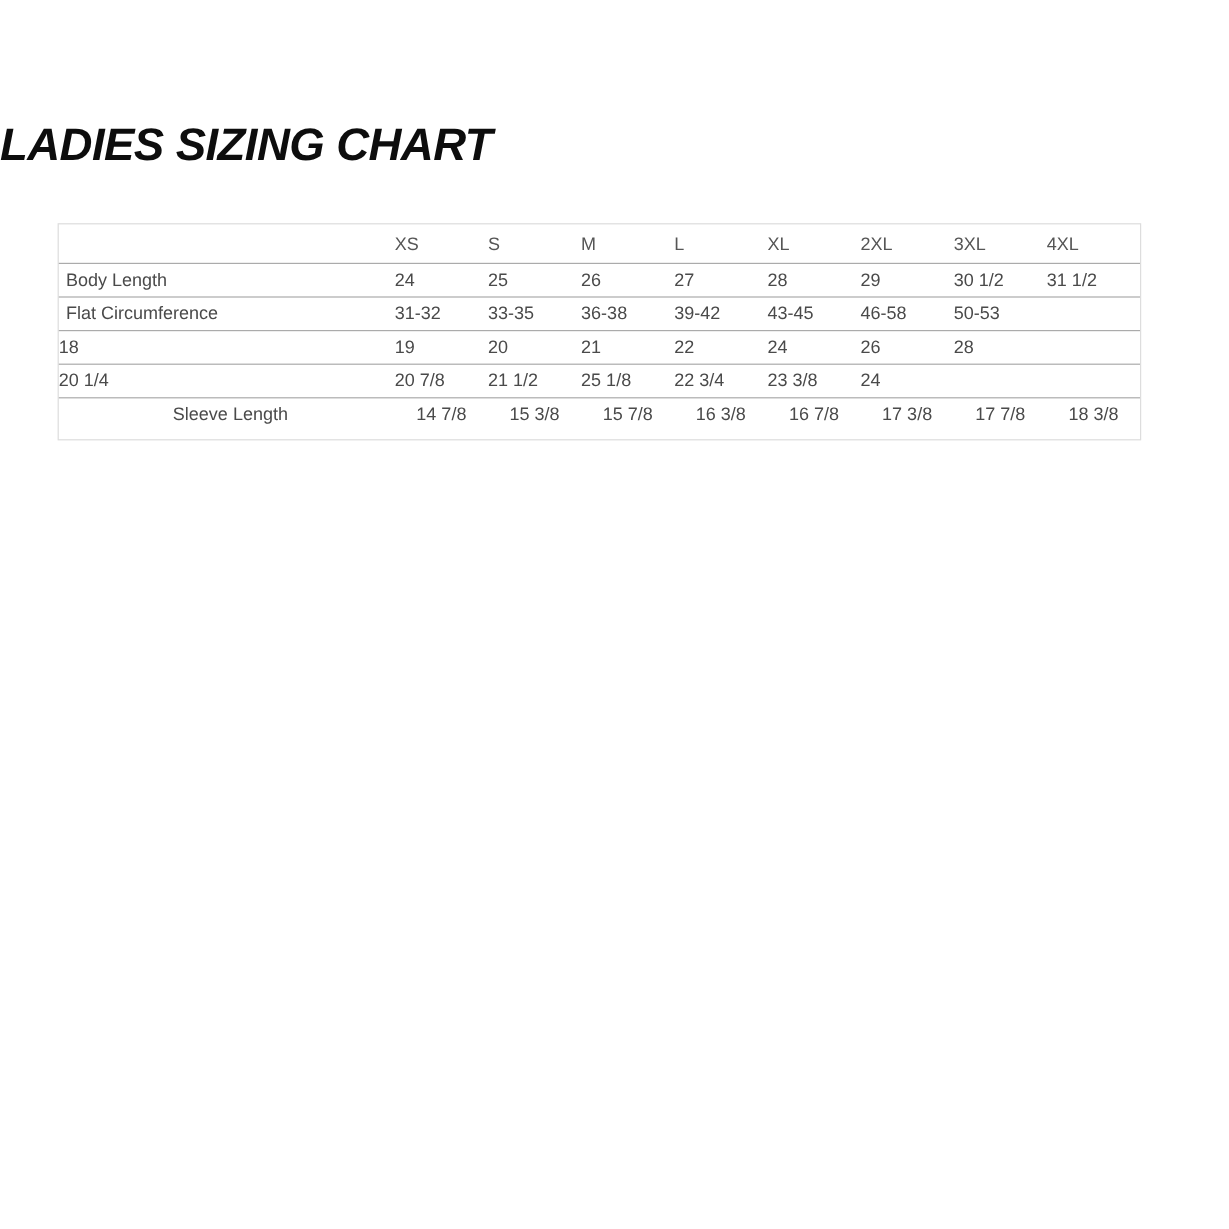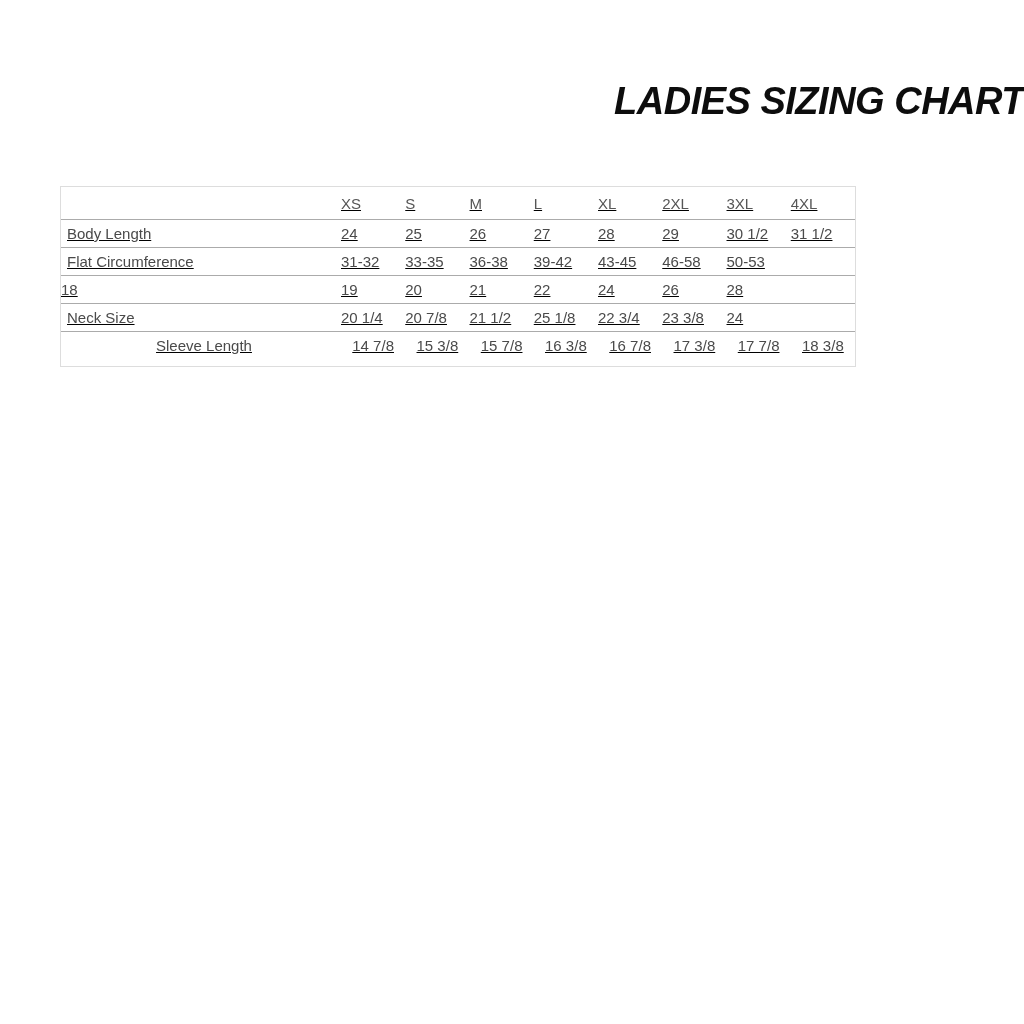--- a/index.html
+++ b/index.html
@@ -6,40 +6,39 @@
   body {
     width: 1024px;
     height: 1024px;
     background: var(--page-bg, #ffffff);
     font-family: "Liberation Sans", sans-serif;
     position: relative;
     overflow: hidden;
   }
   .page-title {
     position: absolute;
-    top: 80px;
+    top: 100px;
     left: 0;
     width: 100%;
-    text-align: right;
+    text-align: left;
     font-size: 38px;
     font-weight: bold;
     font-style: italic;
     letter-spacing: -0.5px;
     color: var(--title-color, #0d0d0d);
   }
   .sizing-table {
     position: absolute;
-    left: 60px;
+    left: 48px;
     top: 186px;
-    width: 796px;
+    width: 903px;
     box-sizing: border-box;
     border: 1px solid var(--outer-border, #dddddd);
     padding-bottom: 7px;
     background: var(--page-bg, #ffffff);
-    text-decoration: underline;
   }
   .t-row {
     display: grid;
     grid-template-columns: 280px repeat(8, 1fr);
     height: 27px;
     align-items: center;
     border-bottom: 1px solid var(--row-border, #ababab);
     color: var(--cell-text, #4a4a4a);
     font-size: 15px;
     line-height: 1;
@@ -98,21 +97,20 @@
       <div class="t-cell">18</div>
       <div class="t-cell">19</div>
       <div class="t-cell">20</div>
       <div class="t-cell">21</div>
       <div class="t-cell">22</div>
       <div class="t-cell">24</div>
       <div class="t-cell">26</div>
       <div class="t-cell">28</div>
     </div>
     <div class="t-row">
-      <div class="t-cell label">Neck Size</div>
       <div class="t-cell">20 1/4</div>
       <div class="t-cell">20 7/8</div>
       <div class="t-cell">21 1/2</div>
       <div class="t-cell">25 1/8</div>
       <div class="t-cell">22 3/4</div>
       <div class="t-cell">23 3/8</div>
       <div class="t-cell">24</div>
       <div class="t-cell"></div>
     </div>
     <div class="t-row">

